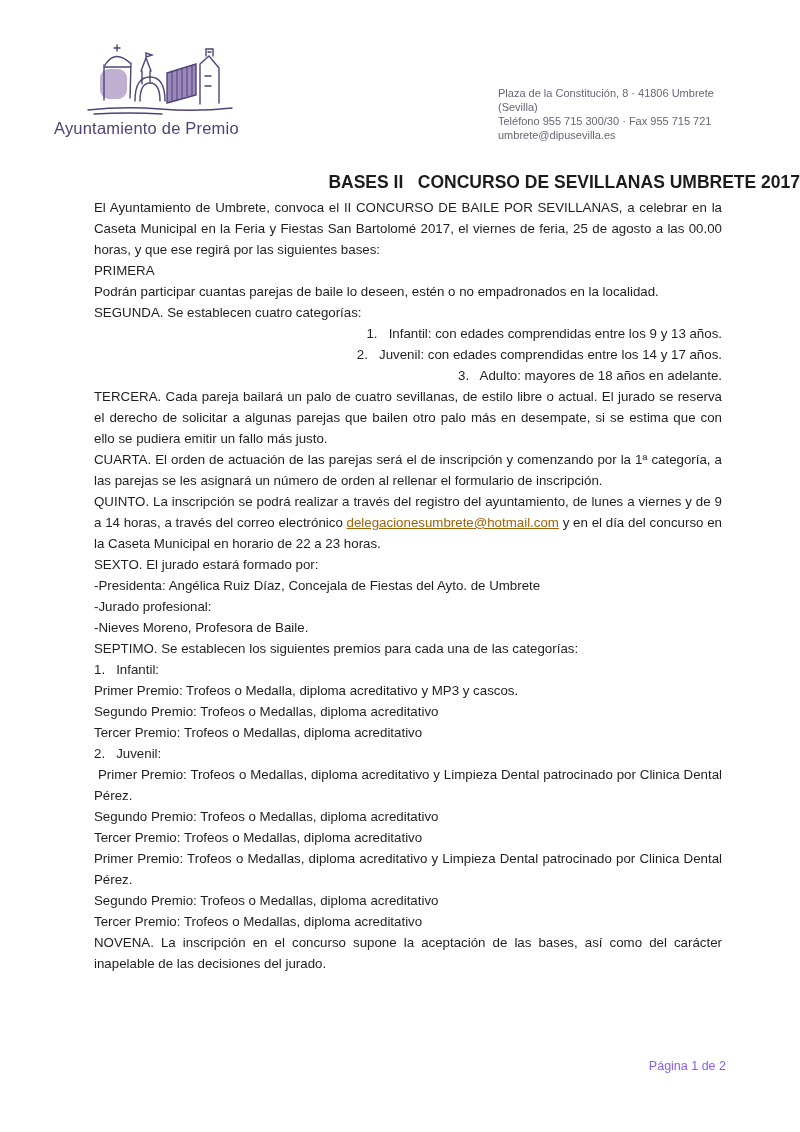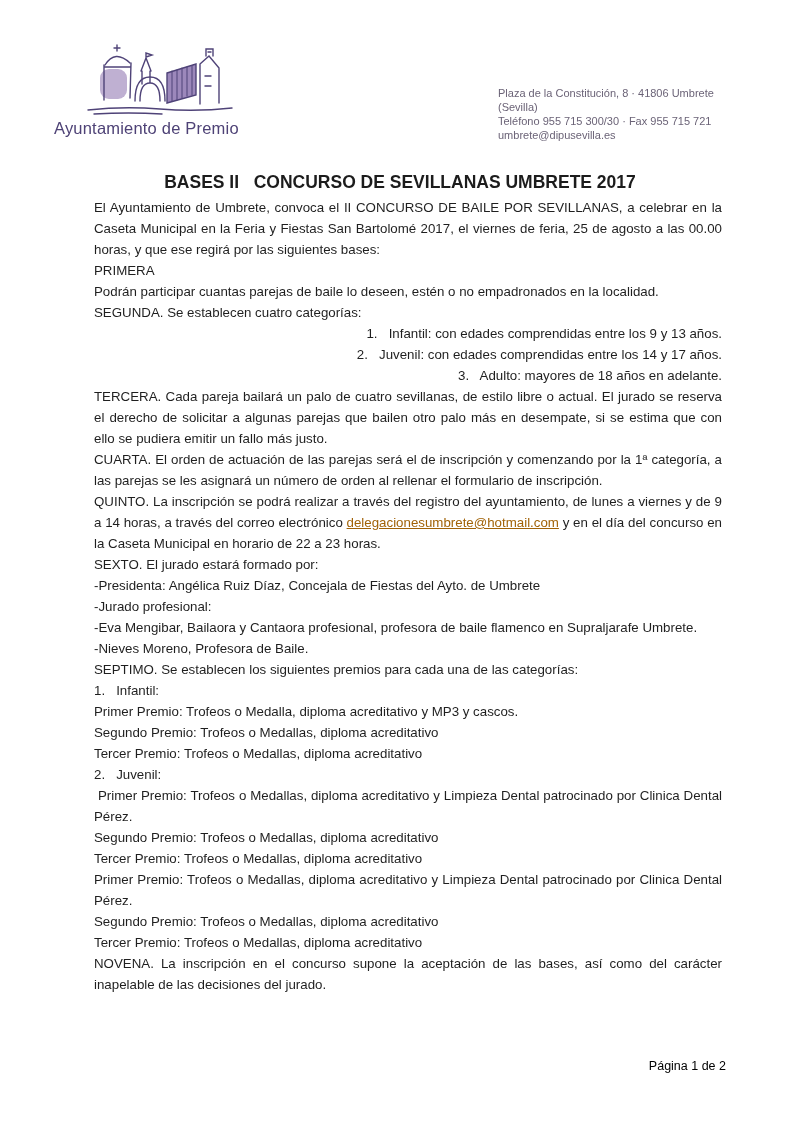--- a/index.html
+++ b/index.html
@@ -18,41 +18,41 @@
     position:absolute; left:54px; top:119px; width:200px;
     font-size:16.5px; color:#4e4276; letter-spacing:0.2px;
     white-space:nowrap;
   }
   .contact {
     position:absolute; left:498px; top:86px; width:250px;
     font-size:11px; line-height:14px; color:#6b6377;
   }
   .doc-title {
     position:absolute; left:0; top:160px; width:800px;
-    text-align:center; font-size:17.5px; font-weight:bold; color:#1c1c1c;
+    text-align:right; font-size:17.5px; font-weight:bold; color:#1c1c1c;
     white-space:pre-wrap;
   }
   
   .body {
     position:absolute; left:94px; top:197px; width:628px;
     font-size:13.3px; line-height:21px;
   }
   .body div, .body p { margin:0; }
   .b { margin-top:11px; }
   .gap-septimo { margin-top:26px; }
   .gap-octava { margin-top:46px; }
   .just { text-align:justify; }
   .pre { white-space:pre-wrap; }
   .list-indent { margin-left:18px;text-align:right; }
   .premios { margin-left:19px; }
   .indent19 { margin-left:19px; }
   a.email { color:#a16207; text-decoration:underline; }
   .footer {
     position:absolute; right:74px; top:1059px;
-    font-size:12.5px; color:#000000;
+    font-size:12.5px; color:#8b5cf6;
   }
 </style>
 </head>
 <body>
 
 <div class="page">
 
   <svg class="logo-svg" viewBox="0 0 152 78" fill="none" stroke="#4f4378" stroke-width="1.4" stroke-linecap="round">
 
     <rect x="16" y="27" width="27" height="30" rx="9" fill="#bfb0d2" stroke="none"></rect>
@@ -106,21 +106,20 @@
     <p class="b just">TERCERA. Cada pareja bailará un palo de cuatro sevillanas, de estilo libre o actual. El jurado se reserva el derecho de solicitar a algunas parejas que bailen otro palo más en desempate, si se estima que con ello se pudiera emitir un fallo más justo.</p>
 
     <p class="b just">CUARTA. El orden de actuación de las parejas será el de inscripción y comenzando por la 1ª categoría, a las parejas se les asignará un número de orden al rellenar el formulario de inscripción.</p>
 
     <p class="b just"><span>QUINTO. La inscripción se podrá realizar a través del registro del ayuntamiento, de lunes a viernes y de 9 a 14 horas, a través del correo electrónico </span><a class="email" href="#">delegacionesumbrete@hotmail.com</a><span> y en el día del concurso en la Caseta Municipal en horario de 22 a 23 horas.</span></p>
 
     <div class="b">
       <div>SEXTO. El jurado estará formado por:</div>
       <div>-Presidenta: Angélica Ruiz Díaz, Concejala de Fiestas del Ayto. de Umbrete</div>
       <div>-Jurado profesional:</div>
-      <div>-Eva Mengibar, Bailaora y Cantaora profesional, profesora de baile flamenco en Supraljarafe Umbrete.</div>
       <div>-Nieves Moreno, Profesora de Baile.</div>
     </div>
 
     <div class="gap-septimo">SEPTIMO. Se establecen los siguientes premios para cada una de las categorías:</div>
 
     <div class="b premios">
       <div class="pre">1.   Infantil:</div>
       <div class="pre">Primer Premio: Trofeos o Medalla, diploma acreditativo y MP3 y cascos.</div>
       <div class="pre">Segundo Premio: Trofeos o Medallas, diploma acreditativo</div>
       <div class="pre">Tercer Premio: Trofeos o Medallas, diploma acreditativo</div>

